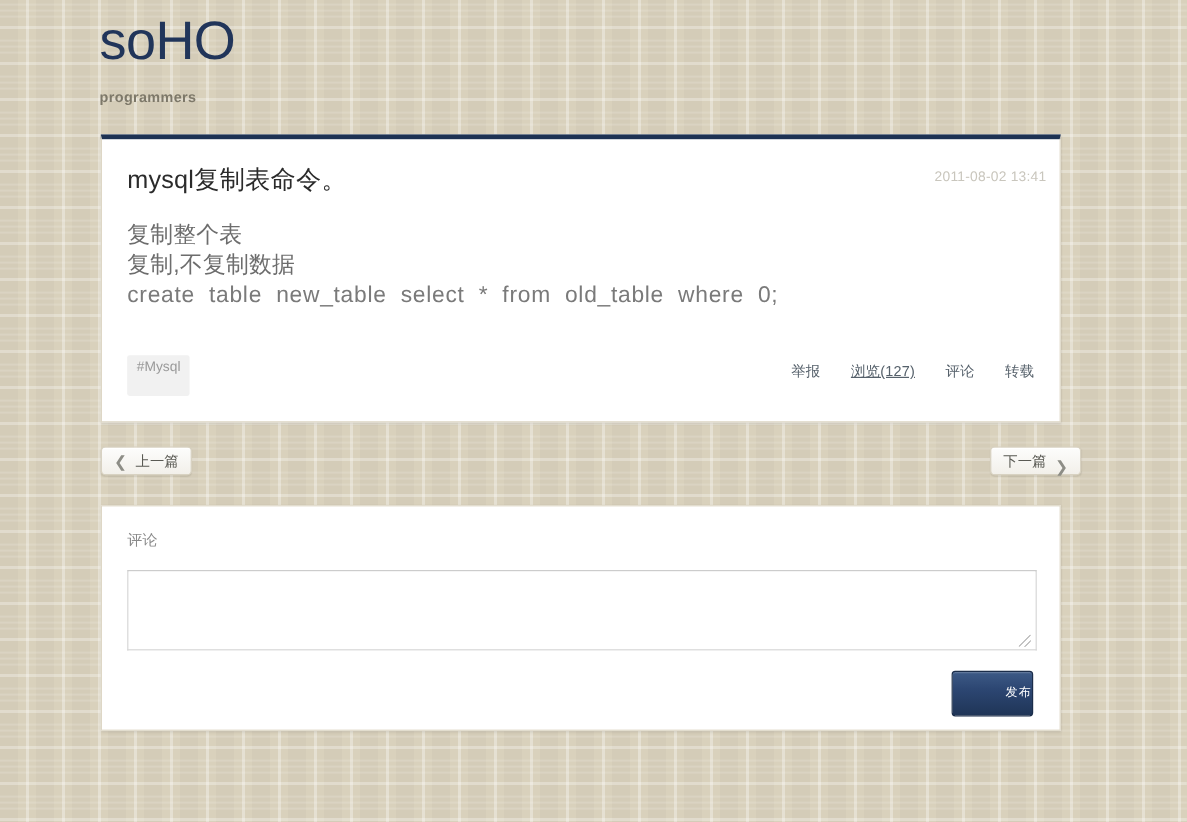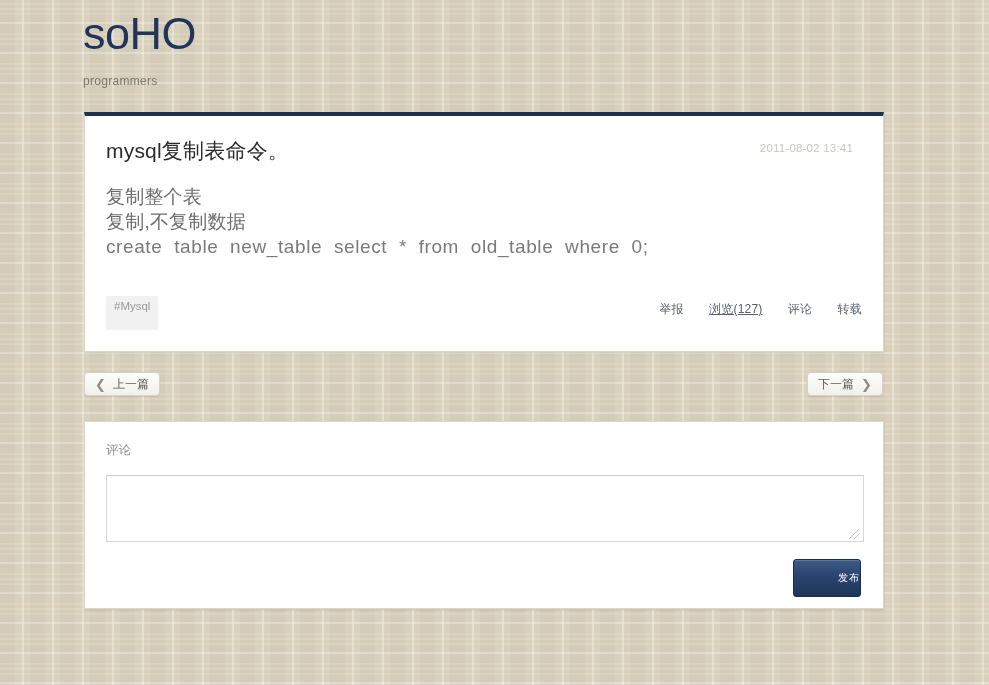--- a/index.html
+++ b/index.html
@@ -44,20 +44,21 @@
     color: #21355a;
     line-height: 60px;
     font-weight: normal;
     margin: 0;
   }
   .tagline {
     font-size: 12px;
     color: #7d7869;
     margin-top: 10px;
     letter-spacing: 0.3px;
+    font-weight: bold;
   }
 
   
   .card {
     position: absolute;
     background: #ffffff;
     border: 1px solid #ded7c6;
     box-shadow: 0 1px 2px rgba(0,0,0,0.10);
   }
   .post-card {
@@ -70,21 +71,21 @@
   .post-title {
     font-size: 21px;
     color: #2b2b2b;
     line-height: 26px;
     margin: 0 0 0 0;
     font-weight: normal;
     letter-spacing: 0.2px;
   }
   .post-time {
     position: absolute;
-    right: 30px;
+    right: 11px;
     top: 26px;
     font-size: 11.5px;
     color: #c9c6bd;
     letter-spacing: 0.2px;
   }
   .post-body { margin-top: 20px; }
   .post-body .line {
     font-size: 19px;
     color: #6d6d6d;
     line-height: 25px;
@@ -139,21 +140,21 @@
     font-size: 12px;
     color: #5a5a54;
     display: flex;
     align-items: center;
     gap: 7px;
     padding: 0 10px;
     cursor: pointer;
     line-height: 22px;
   }
   .pager-prev { left: 84px; }
-  .pager-next { right: 106px; }
+  .pager-next { right: 88px; align-items: flex-end; }
   .chev { color: #8d8d86; font-size: 13px; line-height: 13px; }
 
   
   .comment-card { left: 84px; top: 421px; width: 800px; height: 188px; }
   .comment-inner { padding: 20px 21px 0 21px; }
   .comment-label {
     font-size: 12.5px;
     color: #8a8a8a;
     margin-bottom: 16px;
     letter-spacing: 0.3px;

